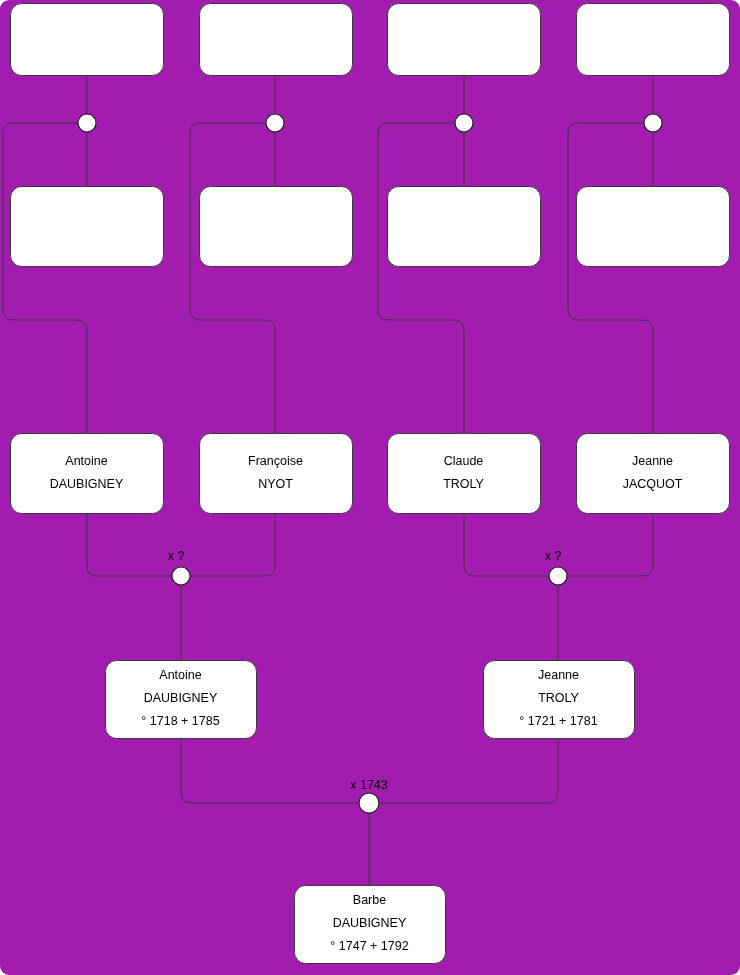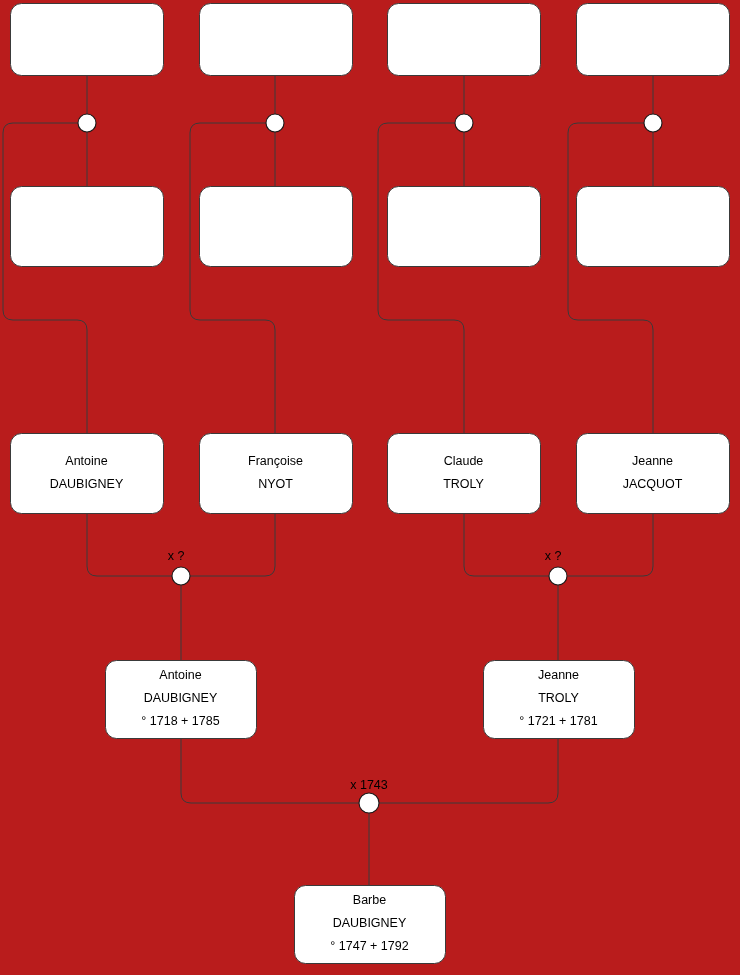--- a/index.html
+++ b/index.html
@@ -10,21 +10,22 @@
   body {
     width: 740px;
     height: 975px;
     font-family: "Liberation Sans", sans-serif;
     overflow: hidden;
   }
   #chart-root {
     position: relative;
     width: 740px;
     height: 975px;
-    background: #b91c1c;
+    background: #a21caf;
+    border-radius: 9px;
   }
   svg.tree-canvas {
     position: absolute;
     top: 0;
     left: 0;
     width: 740px;
     height: 975px;
   }
   .node-box {
     fill: #ffffff;

